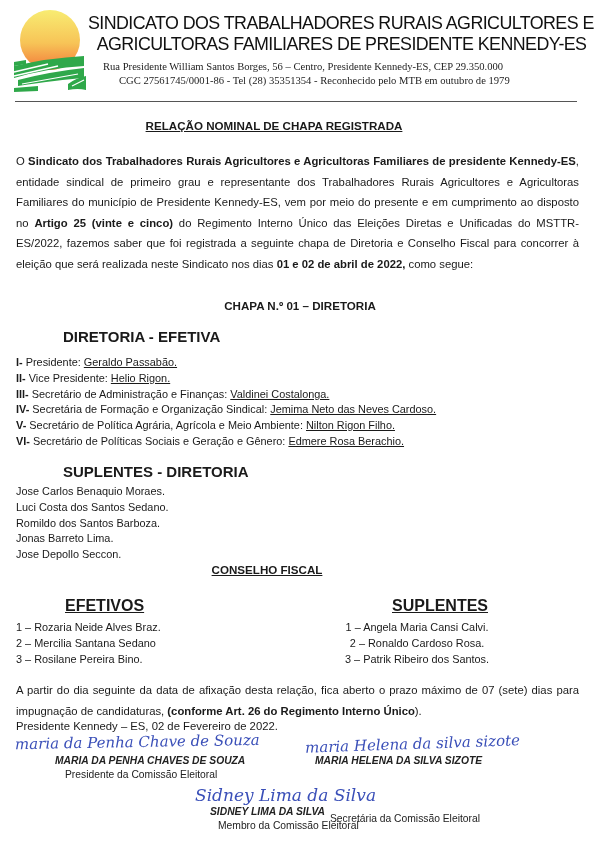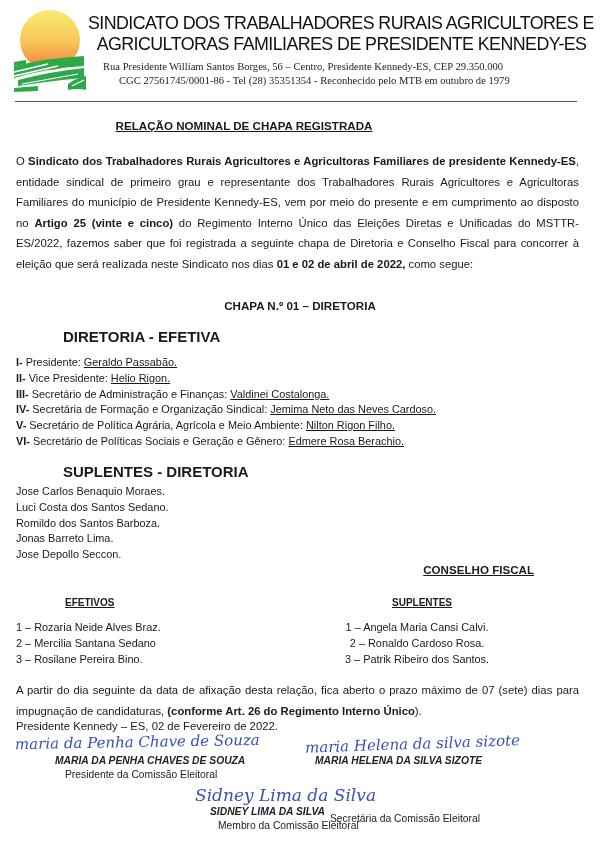--- a/index.html
+++ b/index.html
@@ -9,40 +9,40 @@
   
   .logo { left: 8px; top: 6px; width: 80px; height: 90px; }
   .hdr-title { left: 88px; top: 12px; width: 510px; font-family: "Liberation Sans", sans-serif; font-size: 18.6px; line-height: 21px; color: #111; letter-spacing: -0.6px; transform: scaleX(0.96); transform-origin: left top; }
   .hdr-title .l1 { display: block; white-space: nowrap; }
   .hdr-title .l2 { display: block; white-space: nowrap; padding-left: 9px; }
   .hdr-addr { left: 103px; top: 60px; width: 480px; font-family: "Liberation Serif", serif; font-size: 10.6px; line-height: 13.5px; color: #222; white-space: nowrap; }
   .hdr-addr .l2 { display: block; padding-left: 16px; }
   .hdr-rule { left: 15px; top: 101px; width: 562px; height: 1px; background: #555; }
 
   
-  .doc-title { left: 0; width: 488px; top: 119px; text-align: center; font-weight: bold; font-size: 11.6px; }
+  .doc-title { left: 0; width: 488px; top: 119px; text-align: center; font-weight: bold; font-size: 11.6px; padding-left: 30px; }
   .doc-title span { text-decoration: underline; }
 
   
   .para { left: 16px; width: 563px; font-size: 11.3px; line-height: 20.5px; text-align: justify; text-align-last: left; }
   .para b { font-weight: bold; }
   .p1 { top: 151px; }
   .chapa { left: 0; width: 600px; top: 299px; text-align: center; font-weight: bold; font-size: 11.6px; }
   .sec-head { left: 16px; font-weight: bold; font-size: 15px; padding-left: 47px; }
   .dir-head { top: 328px; }
   .list { left: 16px; font-size: 10.9px; line-height: 15.8px; }
   .dir-list { top: 355px; }
   .dir-list .role b { font-weight: bold; }
   .dir-list .name { text-decoration: underline; }
   .sup-head { top: 463px; }
   .sup-list { top: 484px; }
 
-  .cf-title { left: 0; width: 534px; top: 563px; text-align: right; font-weight: bold; font-size: 11.6px; }
+  .cf-title { left: 0; width: 534px; top: 563px; text-align: center; font-weight: bold; font-size: 11.6px; }
   .cf-title span { text-decoration: underline; }
-  .cf-sub { font-weight: bold; font-size: 10px; text-decoration: underline; top: 597px; }
+  .cf-sub { font-weight: bold; font-size: 16px; text-decoration: underline; top: 597px; }
   .cf-ef-head { left: 65px; }
   .cf-sup-head { left: 392px; }
   .cf-ef-list { left: 16px; top: 620px; }
   .cf-sup-list { left: 345px; top: 620px; text-align: center; }
 
   .p2 { top: 680px; }
   .dateline { left: 16px; top: 720px; font-size: 11.3px; }
 
   
   .sig-script { font-family: "DejaVu Serif", serif; font-style: italic; color: #3a4fb8; font-size: 15px; white-space: nowrap; }

